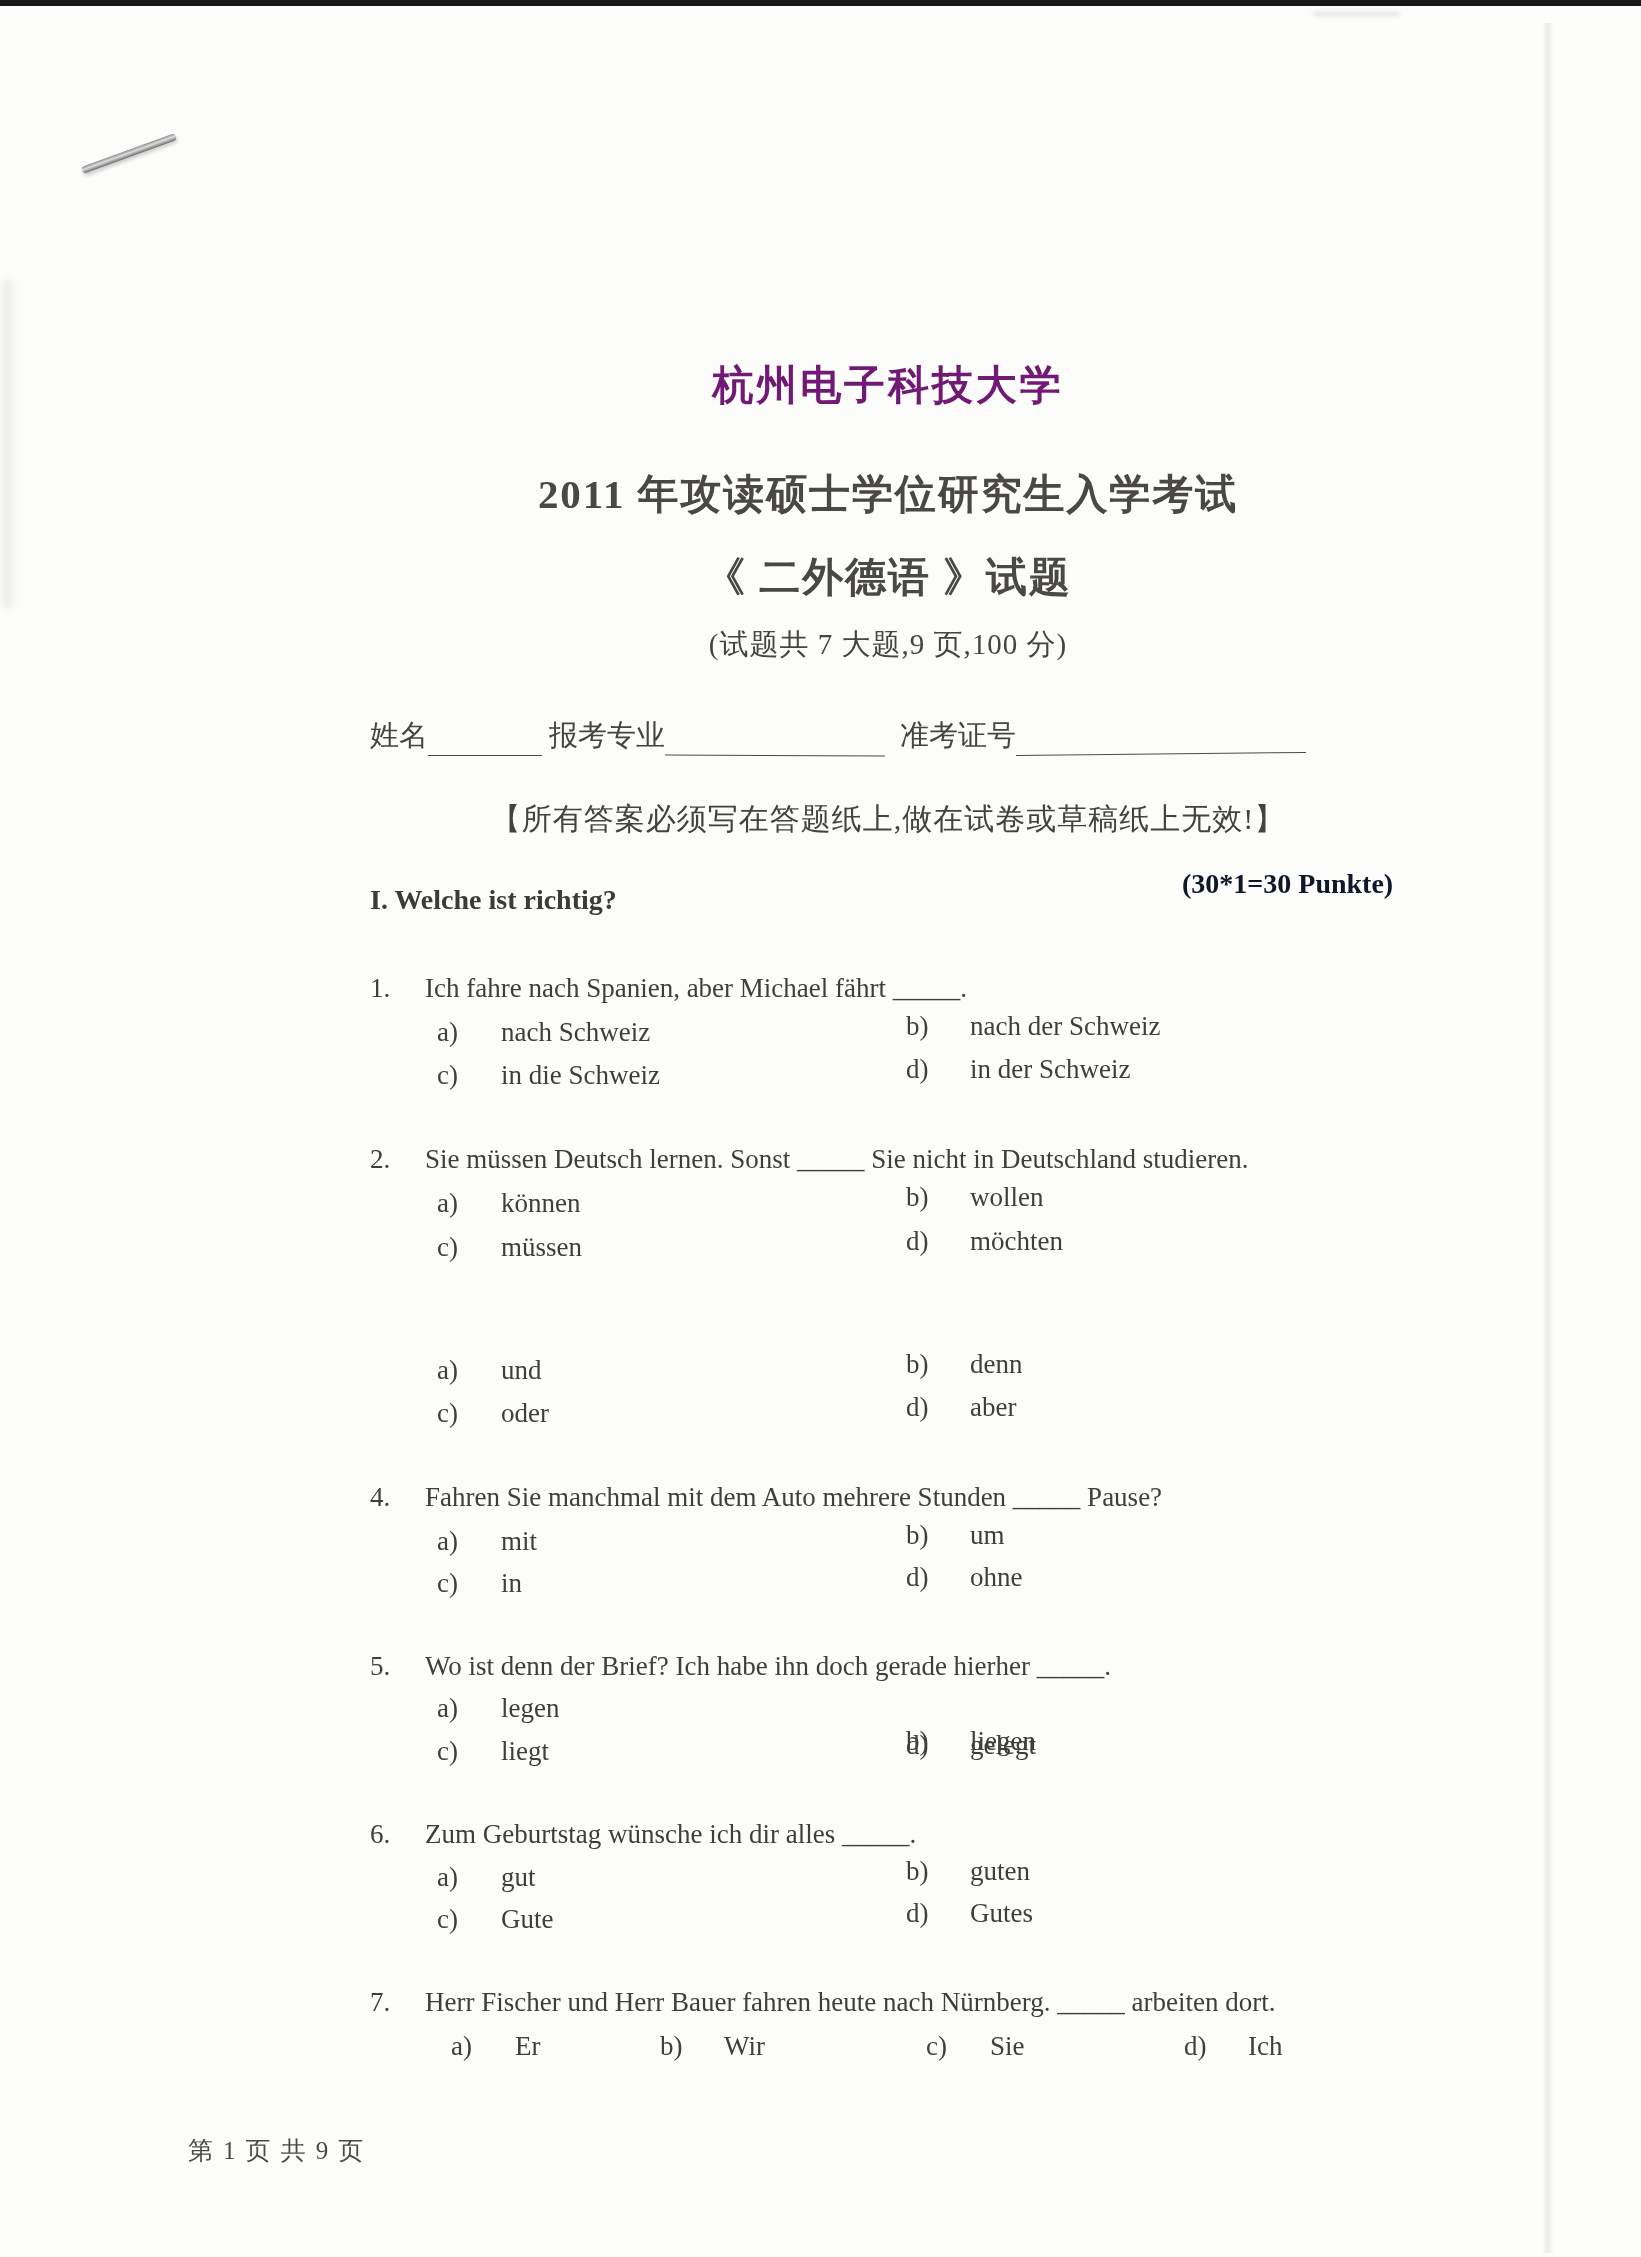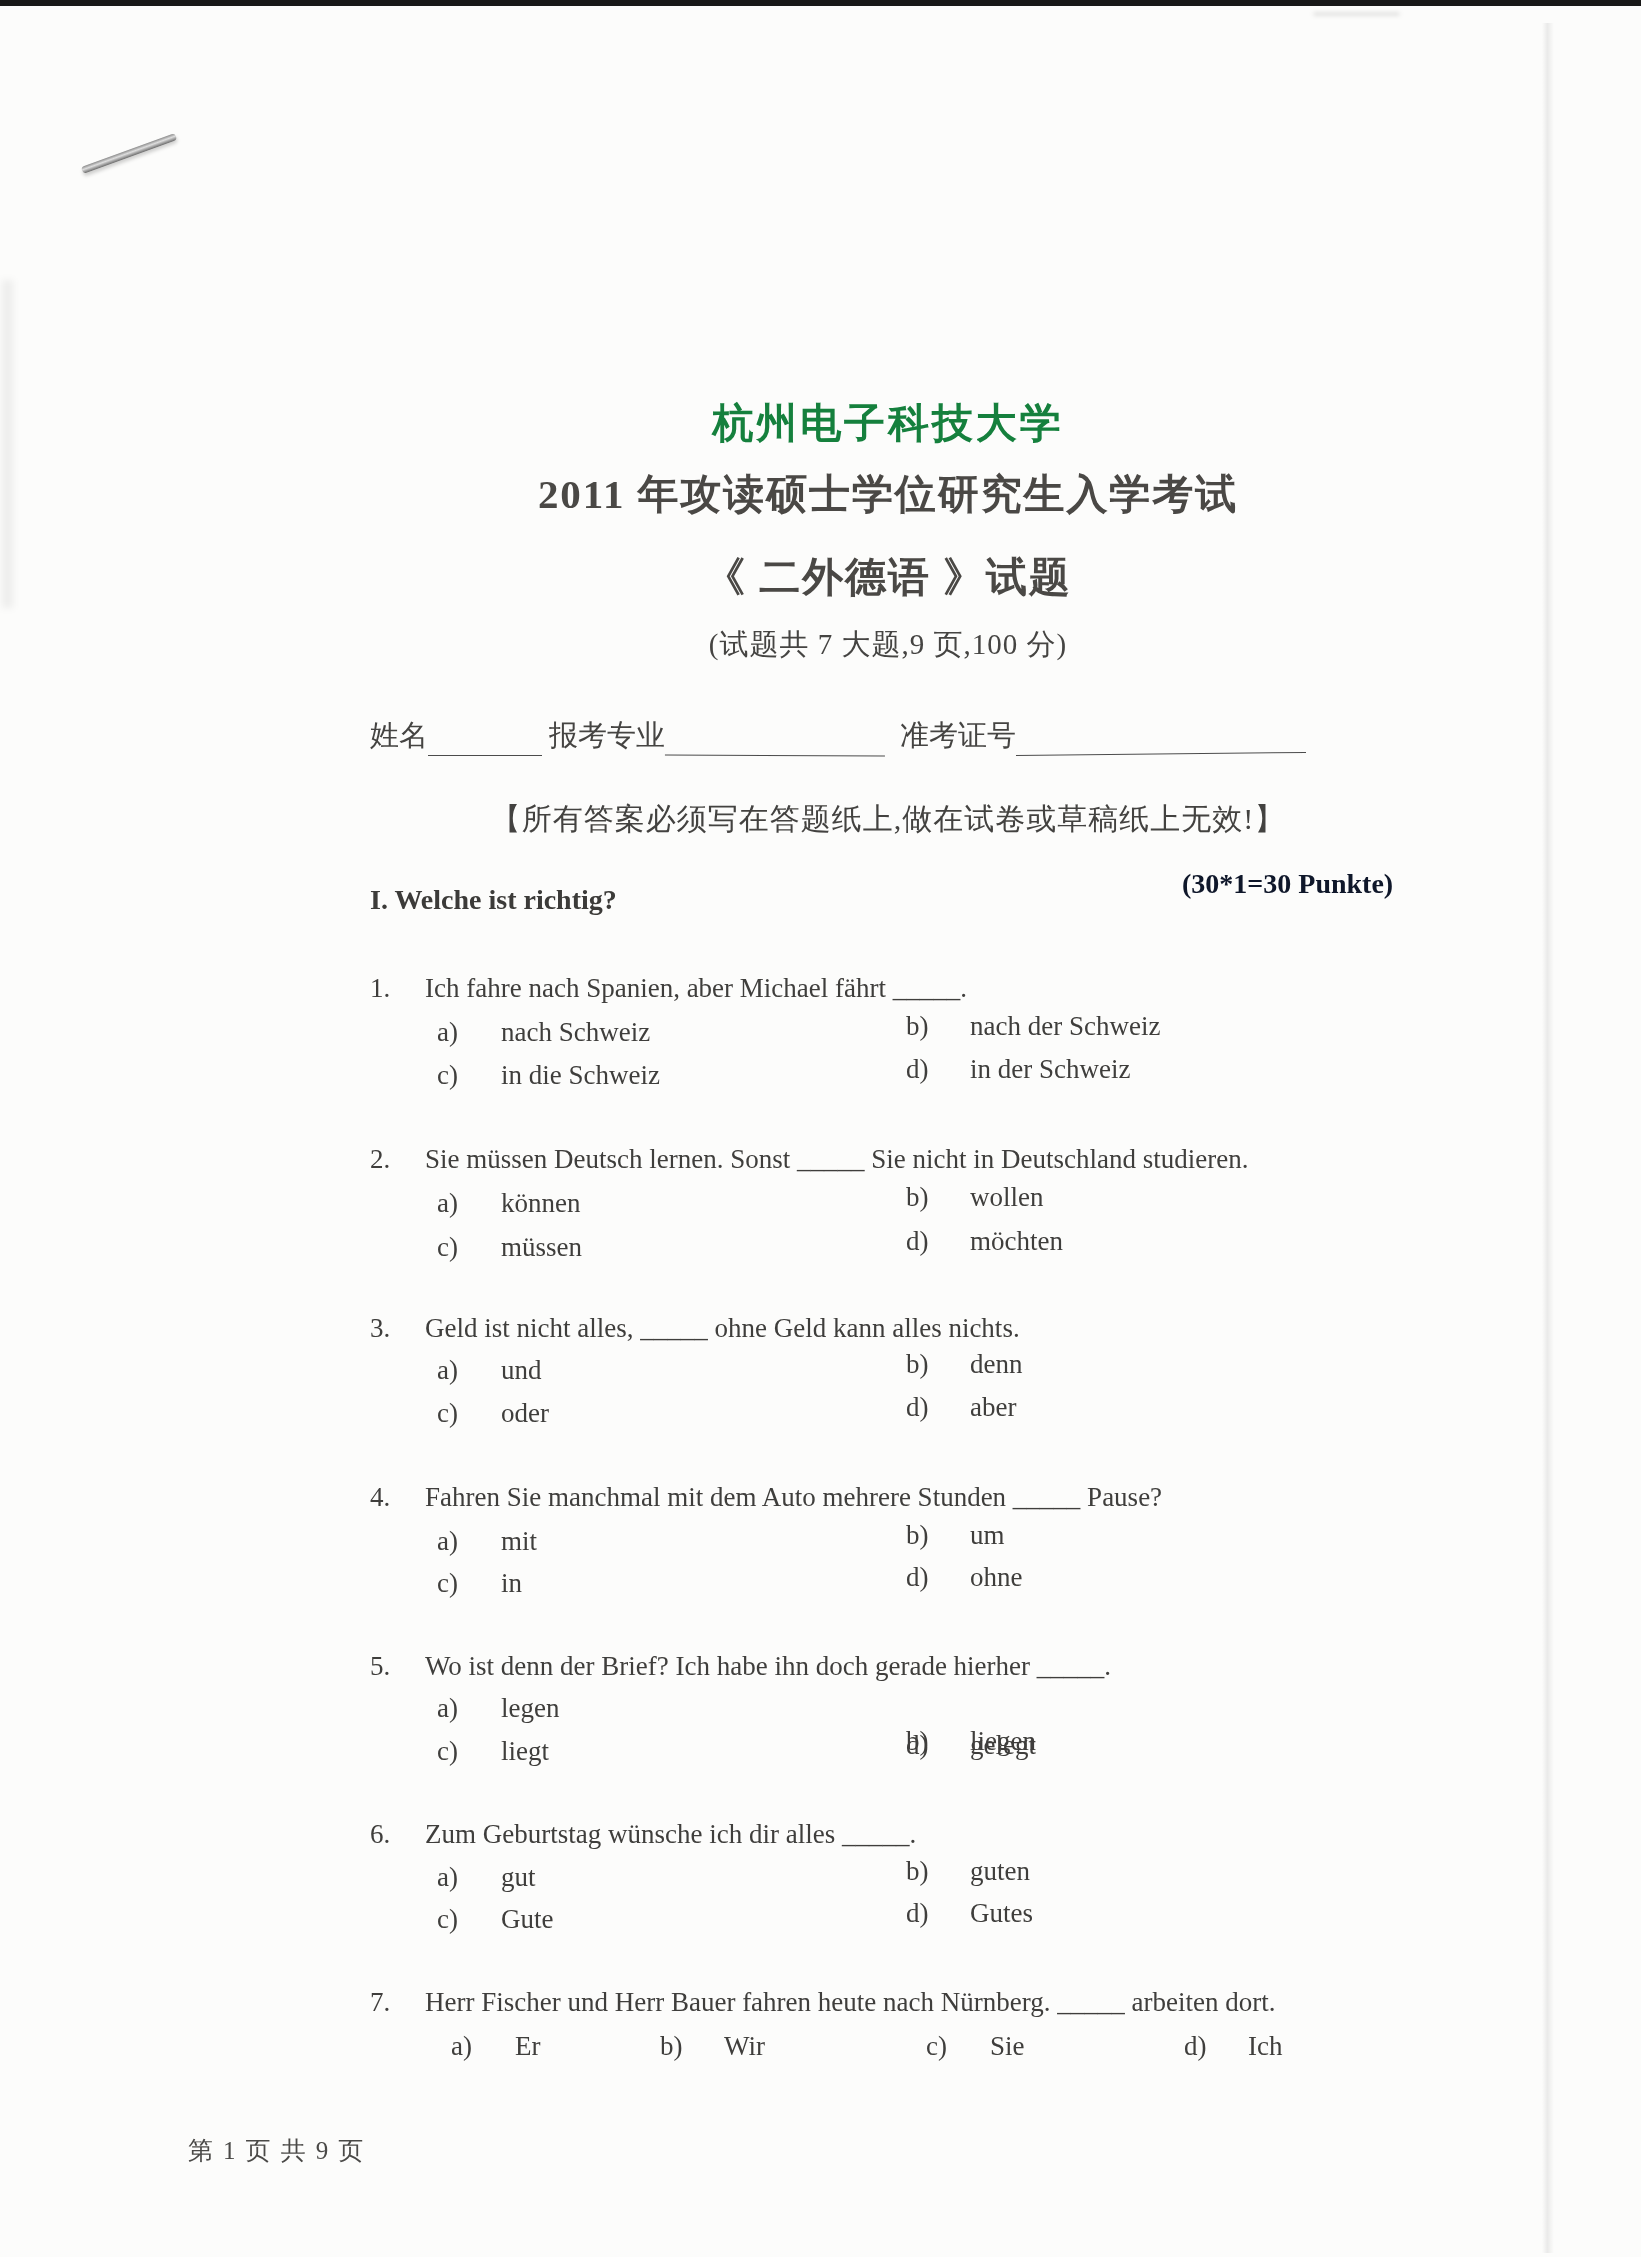--- a/index.html
+++ b/index.html
@@ -16,21 +16,21 @@
   .scan-top-smudge{position:absolute;left:1313px;top:11.6px;width:87px;height:4.8px;background:rgba(0,0,0,0.10);filter:blur(1.9px);border-radius:2.9px;}
   .right-shadow{position:absolute;left:1542px;top:23px;width:11.6px;height:2230px;
     background:linear-gradient(90deg,rgba(0,0,0,0) 0%,rgba(0,0,0,0.07) 45%,rgba(0,0,0,0) 100%);}
   .left-smudge{position:absolute;left:1.9px;top:280px;width:11.6px;height:328px;background:rgba(0,0,0,0.06);filter:blur(3.9px);}
   .staple{position:absolute;left:79px;top:150px;width:100px;height:6.8px;
     transform:rotate(-20deg);
     background:linear-gradient(180deg,#8d8d8d 0%,#dedede 42%,#6d6d6d 100%);
     border-radius:3.9px;box-shadow:0 2.9px 3.9px rgba(0,0,0,0.18);}
   
   .centered{position:absolute;left:164px;width:1448px;text-align:center;white-space:nowrap;}
-  .h-university{top:396px;font-size:41px;font-weight:bold;letter-spacing:2.9px;color:#15803d;}
+  .h-university{top:358px;font-size:41px;font-weight:bold;letter-spacing:2.9px;color:#701a75;}
   .h-examtitle{top:467px;font-size:41px;font-weight:bold;letter-spacing:1.9px;color:#4a4845;}
   .h-subject{top:550px;font-size:41px;font-weight:bold;letter-spacing:1.9px;color:#4a4845;}
   .h-info{top:625px;font-size:29px;letter-spacing:1px;color:#454442;}
   .h-notice{top:799px;font-size:30px;letter-spacing:1px;color:#434240;}
   
   .name-line{position:absolute;left:370px;top:716px;font-size:29px;white-space:nowrap;color:#454442;}
   .blank{display:inline-block;border-bottom:1.9px solid #4b4b4b;height:29px;vertical-align:bottom;}
   .blank-name{width:114px;}
   .blank-major{width:220px;transform:rotate(0.2deg);}
   .blank-id{width:290px;transform:rotate(-0.6deg);transform-origin:left bottom;}
@@ -78,21 +78,20 @@
   <div class="opt" style="left:906px;top:1011px"><span class="opt-label">b)</span><span class="opt-text">nach der Schweiz</span></div>
   <div class="opt" style="left:437px;top:1060px"><span class="opt-label">c)</span><span class="opt-text">in die Schweiz</span></div>
   <div class="opt" style="left:906px;top:1054px"><span class="opt-label">d)</span><span class="opt-text">in der Schweiz</span></div>
 
   <div class="q-line" style="top:1144px"><span class="q-num">2.</span><span class="q-text">Sie müssen Deutsch lernen. Sonst _____ Sie nicht in Deutschland studieren.</span></div>
   <div class="opt" style="left:437px;top:1188px"><span class="opt-label">a)</span><span class="opt-text">können</span></div>
   <div class="opt" style="left:906px;top:1182px"><span class="opt-label">b)</span><span class="opt-text">wollen</span></div>
   <div class="opt" style="left:437px;top:1232px"><span class="opt-label">c)</span><span class="opt-text">müssen</span></div>
   <div class="opt" style="left:906px;top:1226px"><span class="opt-label">d)</span><span class="opt-text">möchten</span></div>
 
-  <div class="q-line" style="top:1313px"><span class="q-num">3.</span><span class="q-text">Geld ist nicht alles, _____ ohne Geld kann alles nichts.</span></div>
   <div class="opt" style="left:437px;top:1355px"><span class="opt-label">a)</span><span class="opt-text">und</span></div>
   <div class="opt" style="left:906px;top:1349px"><span class="opt-label">b)</span><span class="opt-text">denn</span></div>
   <div class="opt" style="left:437px;top:1398px"><span class="opt-label">c)</span><span class="opt-text">oder</span></div>
   <div class="opt" style="left:906px;top:1392px"><span class="opt-label">d)</span><span class="opt-text">aber</span></div>
 
   <div class="q-line" style="top:1482px"><span class="q-num">4.</span><span class="q-text">Fahren Sie manchmal mit dem Auto mehrere Stunden _____ Pause?</span></div>
   <div class="opt" style="left:437px;top:1526px"><span class="opt-label">a)</span><span class="opt-text">mit</span></div>
   <div class="opt" style="left:906px;top:1520px"><span class="opt-label">b)</span><span class="opt-text">um</span></div>
   <div class="opt" style="left:437px;top:1568px"><span class="opt-label">c)</span><span class="opt-text">in</span></div>
   <div class="opt" style="left:906px;top:1562px"><span class="opt-label">d)</span><span class="opt-text">ohne</span></div>

